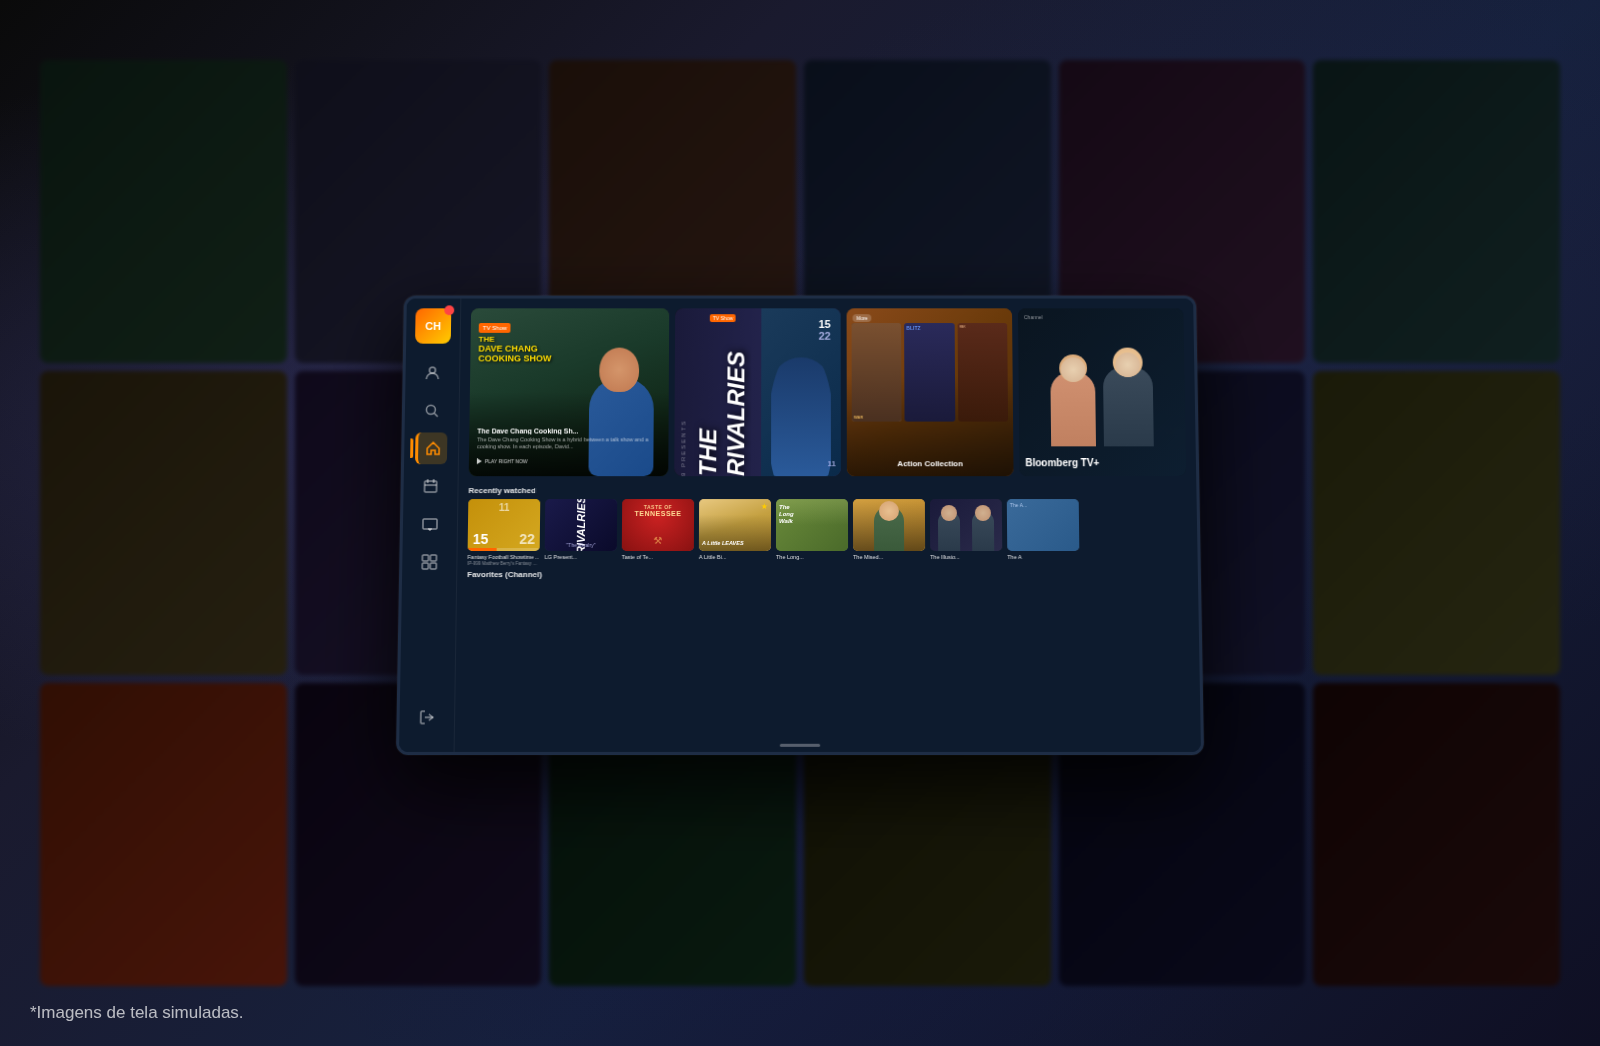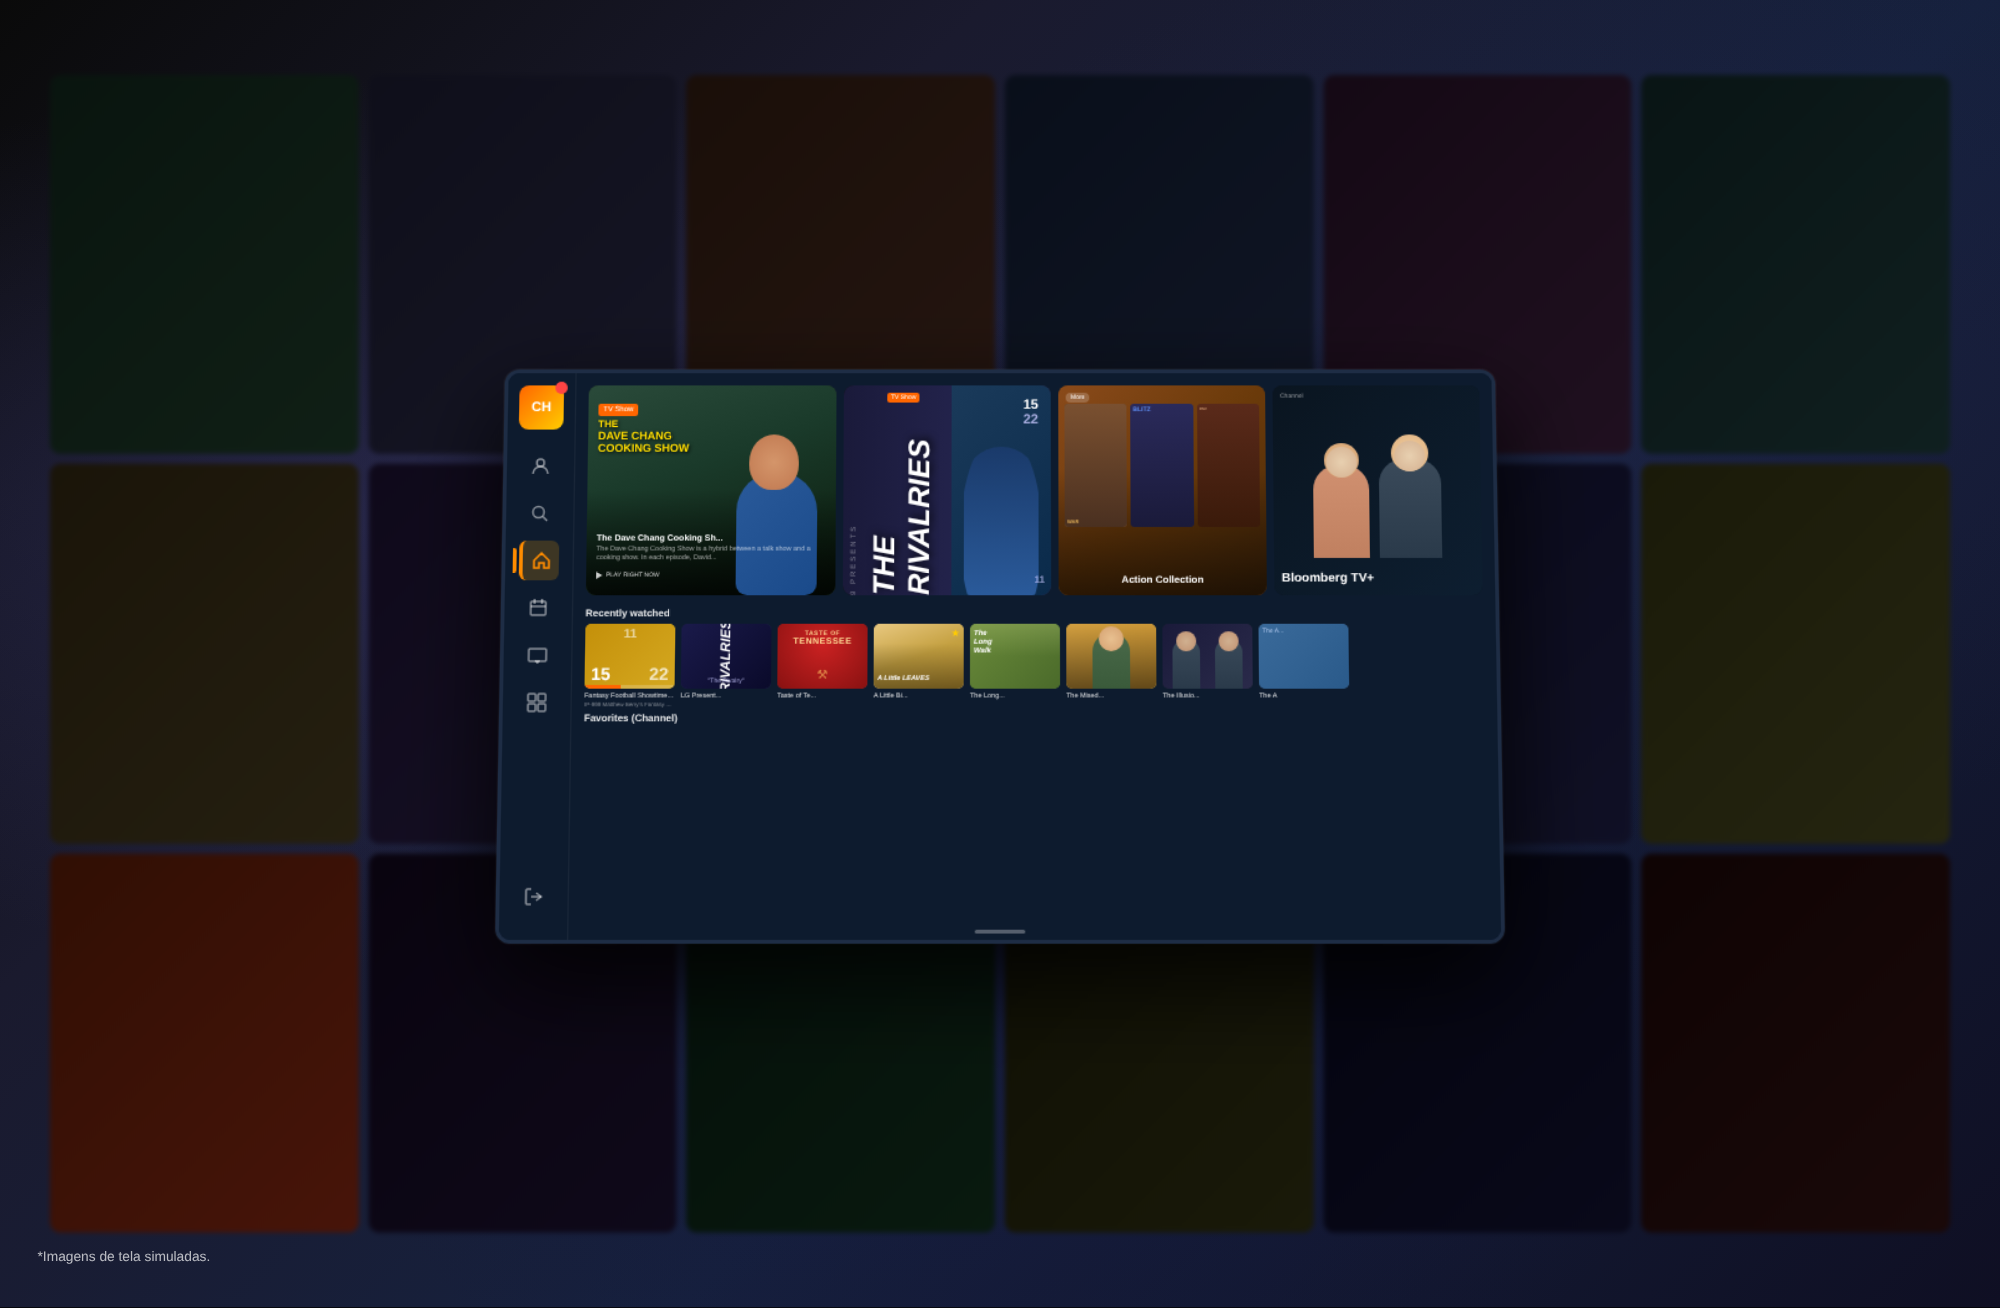--- a/index.html
+++ b/index.html
@@ -60,25 +60,25 @@
     .bg-thumb-9 { background: linear-gradient(135deg, #1a4a2a, #2d6a3d); }
     .bg-thumb-10 { background: linear-gradient(135deg, #3a1a1a, #5a2d2d); }
     .bg-thumb-11 { background: linear-gradient(135deg, #1a1a4a, #2d2d6a); }
     .bg-thumb-12 { background: linear-gradient(135deg, #4a4a1a, #6a6a2d); }
     .bg-thumb-car { background: linear-gradient(135deg, #6a1a1a, #8a2a2a); grid-column: 1; grid-row: 3; }
     .bg-thumb-game { background: linear-gradient(135deg, #1a1a6a, #2a2a8a); grid-column: 2; grid-row: 3; }
 
     
     .bottom-text {
       position: absolute;
-      bottom: 30px;
+      bottom: 20px;
       left: 30px;
       z-index: 20;
       color: rgba(255,255,255,0.7);
-      font-size: 11px;
+      font-size: 17px;
       line-height: 1.6;
     }
 
     
     .tv-frame {
       position: absolute;
       top: 50%;
       left: 50%;
       transform: translate(-50%, -50%) perspective(1200px) rotateX(3deg);
       width: 800px;

